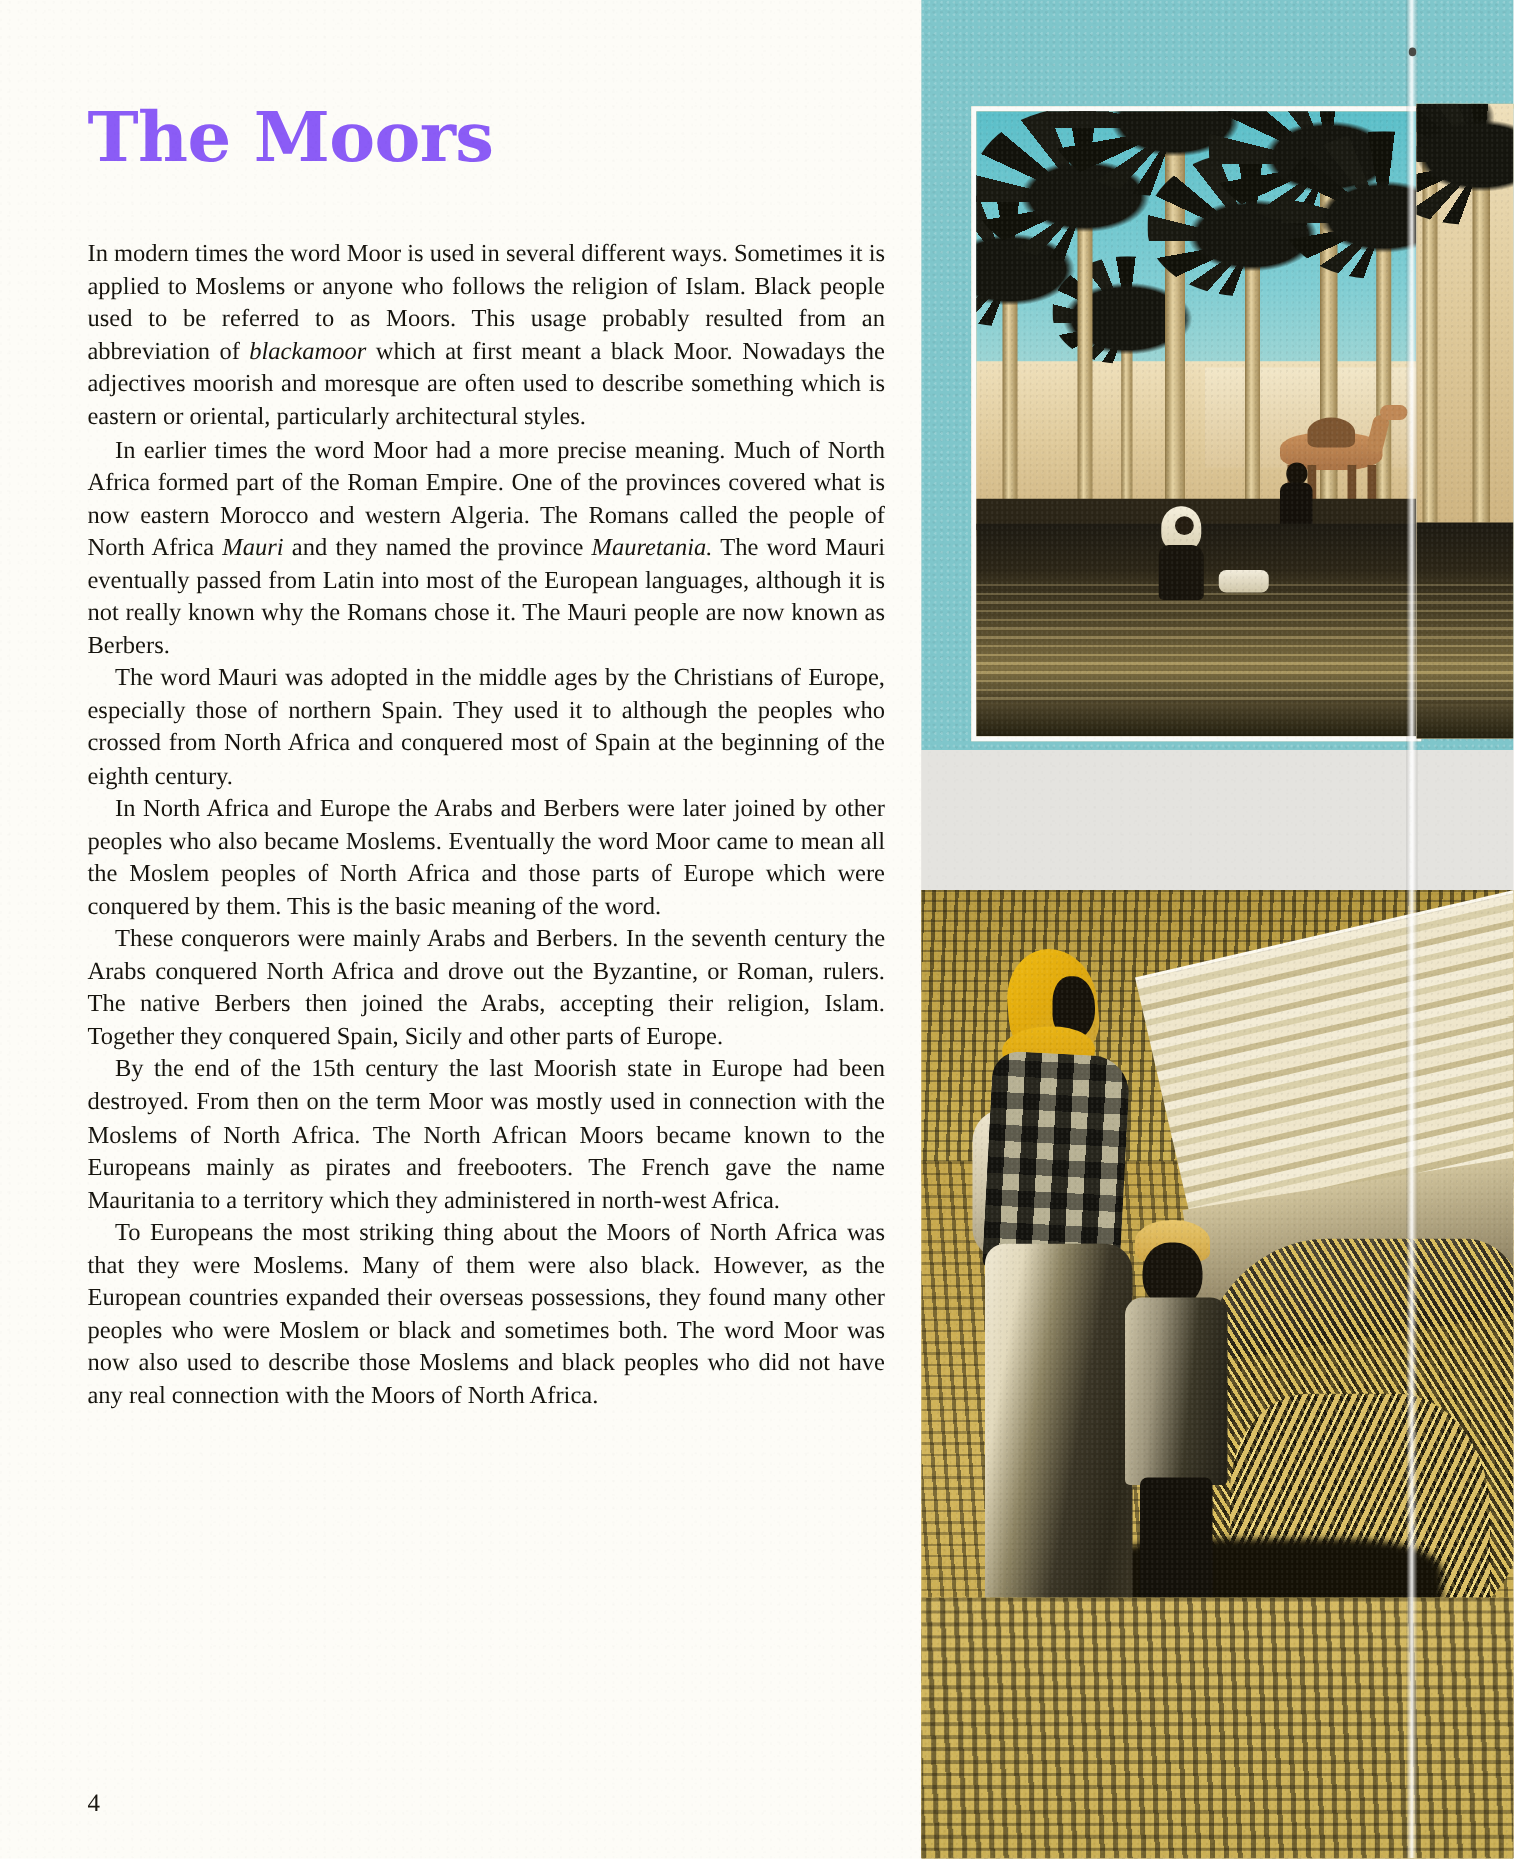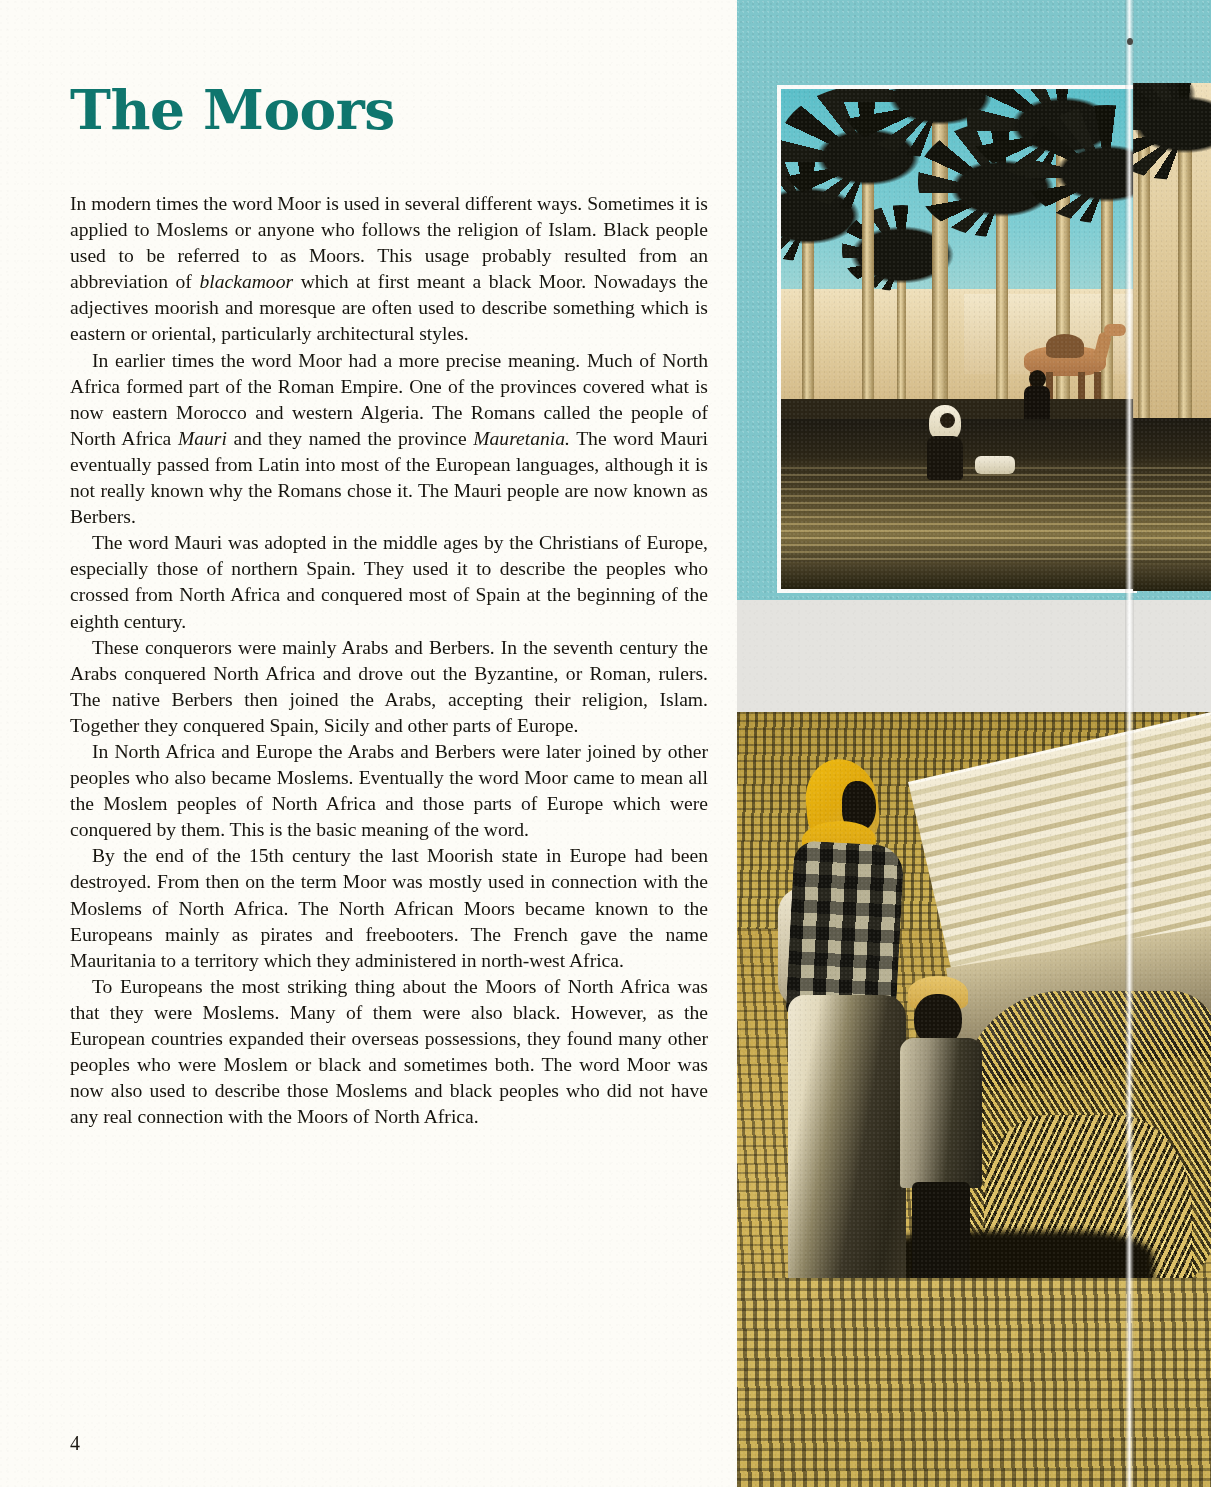--- a/index.html
+++ b/index.html
@@ -45,21 +45,21 @@
     width: 638px;
     height: 1487px;
   }
 
   .page-title {
     font-family: "DejaVu Serif", "Liberation Serif", serif;
     font-weight: bold;
     font-size: 55px;
     line-height: 1;
     letter-spacing: -0.5px;
-    color: #0f766e;
+    color: #8b5cf6;
     margin: 0;
     padding-top: 82px;
   }
 
   .body-copy {
     margin-top: 54px;
     font-size: 19.6px;
     line-height: 26.1px;
     color: #17150f;
     text-align: justify;
@@ -627,23 +627,23 @@
 
 <div class="page">
 
   <div class="text-col">
 
     <h1 class="page-title">The Moors</h1>
 
     <div class="body-copy" id="body-copy">
         <p class="first"><span>In modern times the word Moor is used in several different ways. Sometimes it is applied to Moslems or anyone who follows the religion of Islam. Black people used to be referred to as Moors. This usage probably resulted from an abbreviation of </span><em>blackamoor</em><span> which at first meant a black Moor. Nowadays the adjectives moorish and moresque are often used to describe something which is eastern or oriental, particularly architectural styles.</span></p>
         <p><span>In earlier times the word Moor had a more precise meaning. Much of North Africa formed part of the Roman Empire. One of the provinces covered what is now eastern Morocco and western Algeria. The Romans called the people of North Africa </span><em>Mauri</em><span> and they named the province </span><em>Mauretania.</em><span> The word Mauri eventually passed from Latin into most of the European languages, although it is not really known why the Romans chose it. The Mauri people are now known as Berbers.</span></p>
-        <p><span>The word Mauri was adopted in the middle ages by the Christians of Europe, especially those of northern Spain. They used it to describe the peoples who crossed from North Africa and conquered most of Spain at the beginning of the eighth century.</span></p>
+        <p><span>The word Mauri was adopted in the middle ages by the Christians of Europe, especially those of northern Spain. They used it to although the peoples who crossed from North Africa and conquered most of Spain at the beginning of the eighth century.</span></p>
+        <p><span>In North Africa and Europe the Arabs and Berbers were later joined by other peoples who also became Moslems. Eventually the word Moor came to mean all the Moslem peoples of North Africa and those parts of Europe which were conquered by them. This is the basic meaning of the word.</span></p>
         <p><span>These conquerors were mainly Arabs and Berbers. In the seventh century the Arabs conquered North Africa and drove out the Byzantine, or Roman, rulers. The native Berbers then joined the Arabs, accepting their religion, Islam. Together they conquered Spain, Sicily and other parts of Europe.</span></p>
-        <p><span>In North Africa and Europe the Arabs and Berbers were later joined by other peoples who also became Moslems. Eventually the word Moor came to mean all the Moslem peoples of North Africa and those parts of Europe which were conquered by them. This is the basic meaning of the word.</span></p>
         <p><span>By the end of the 15th century the last Moorish state in Europe had been destroyed. From then on the term Moor was mostly used in connection with the Moslems of North Africa. The North African Moors became known to the Europeans mainly as pirates and freebooters. The French gave the name Mauritania to a territory which they administered in north-west Africa.</span></p>
         <p><span>To Europeans the most striking thing about the Moors of North Africa was that they were Moslems. Many of them were also black. However, as the European countries expanded their overseas possessions, they found many other peoples who were Moslem or black and sometimes both. The word Moor was now also used to describe those Moslems and black peoples who did not have any real connection with the Moors of North Africa.</span></p>
       </div>
 
     <div class="folio">4</div>
   </div>
 
   <div class="image-panel">
 
     <div class="teal-mount"></div>

